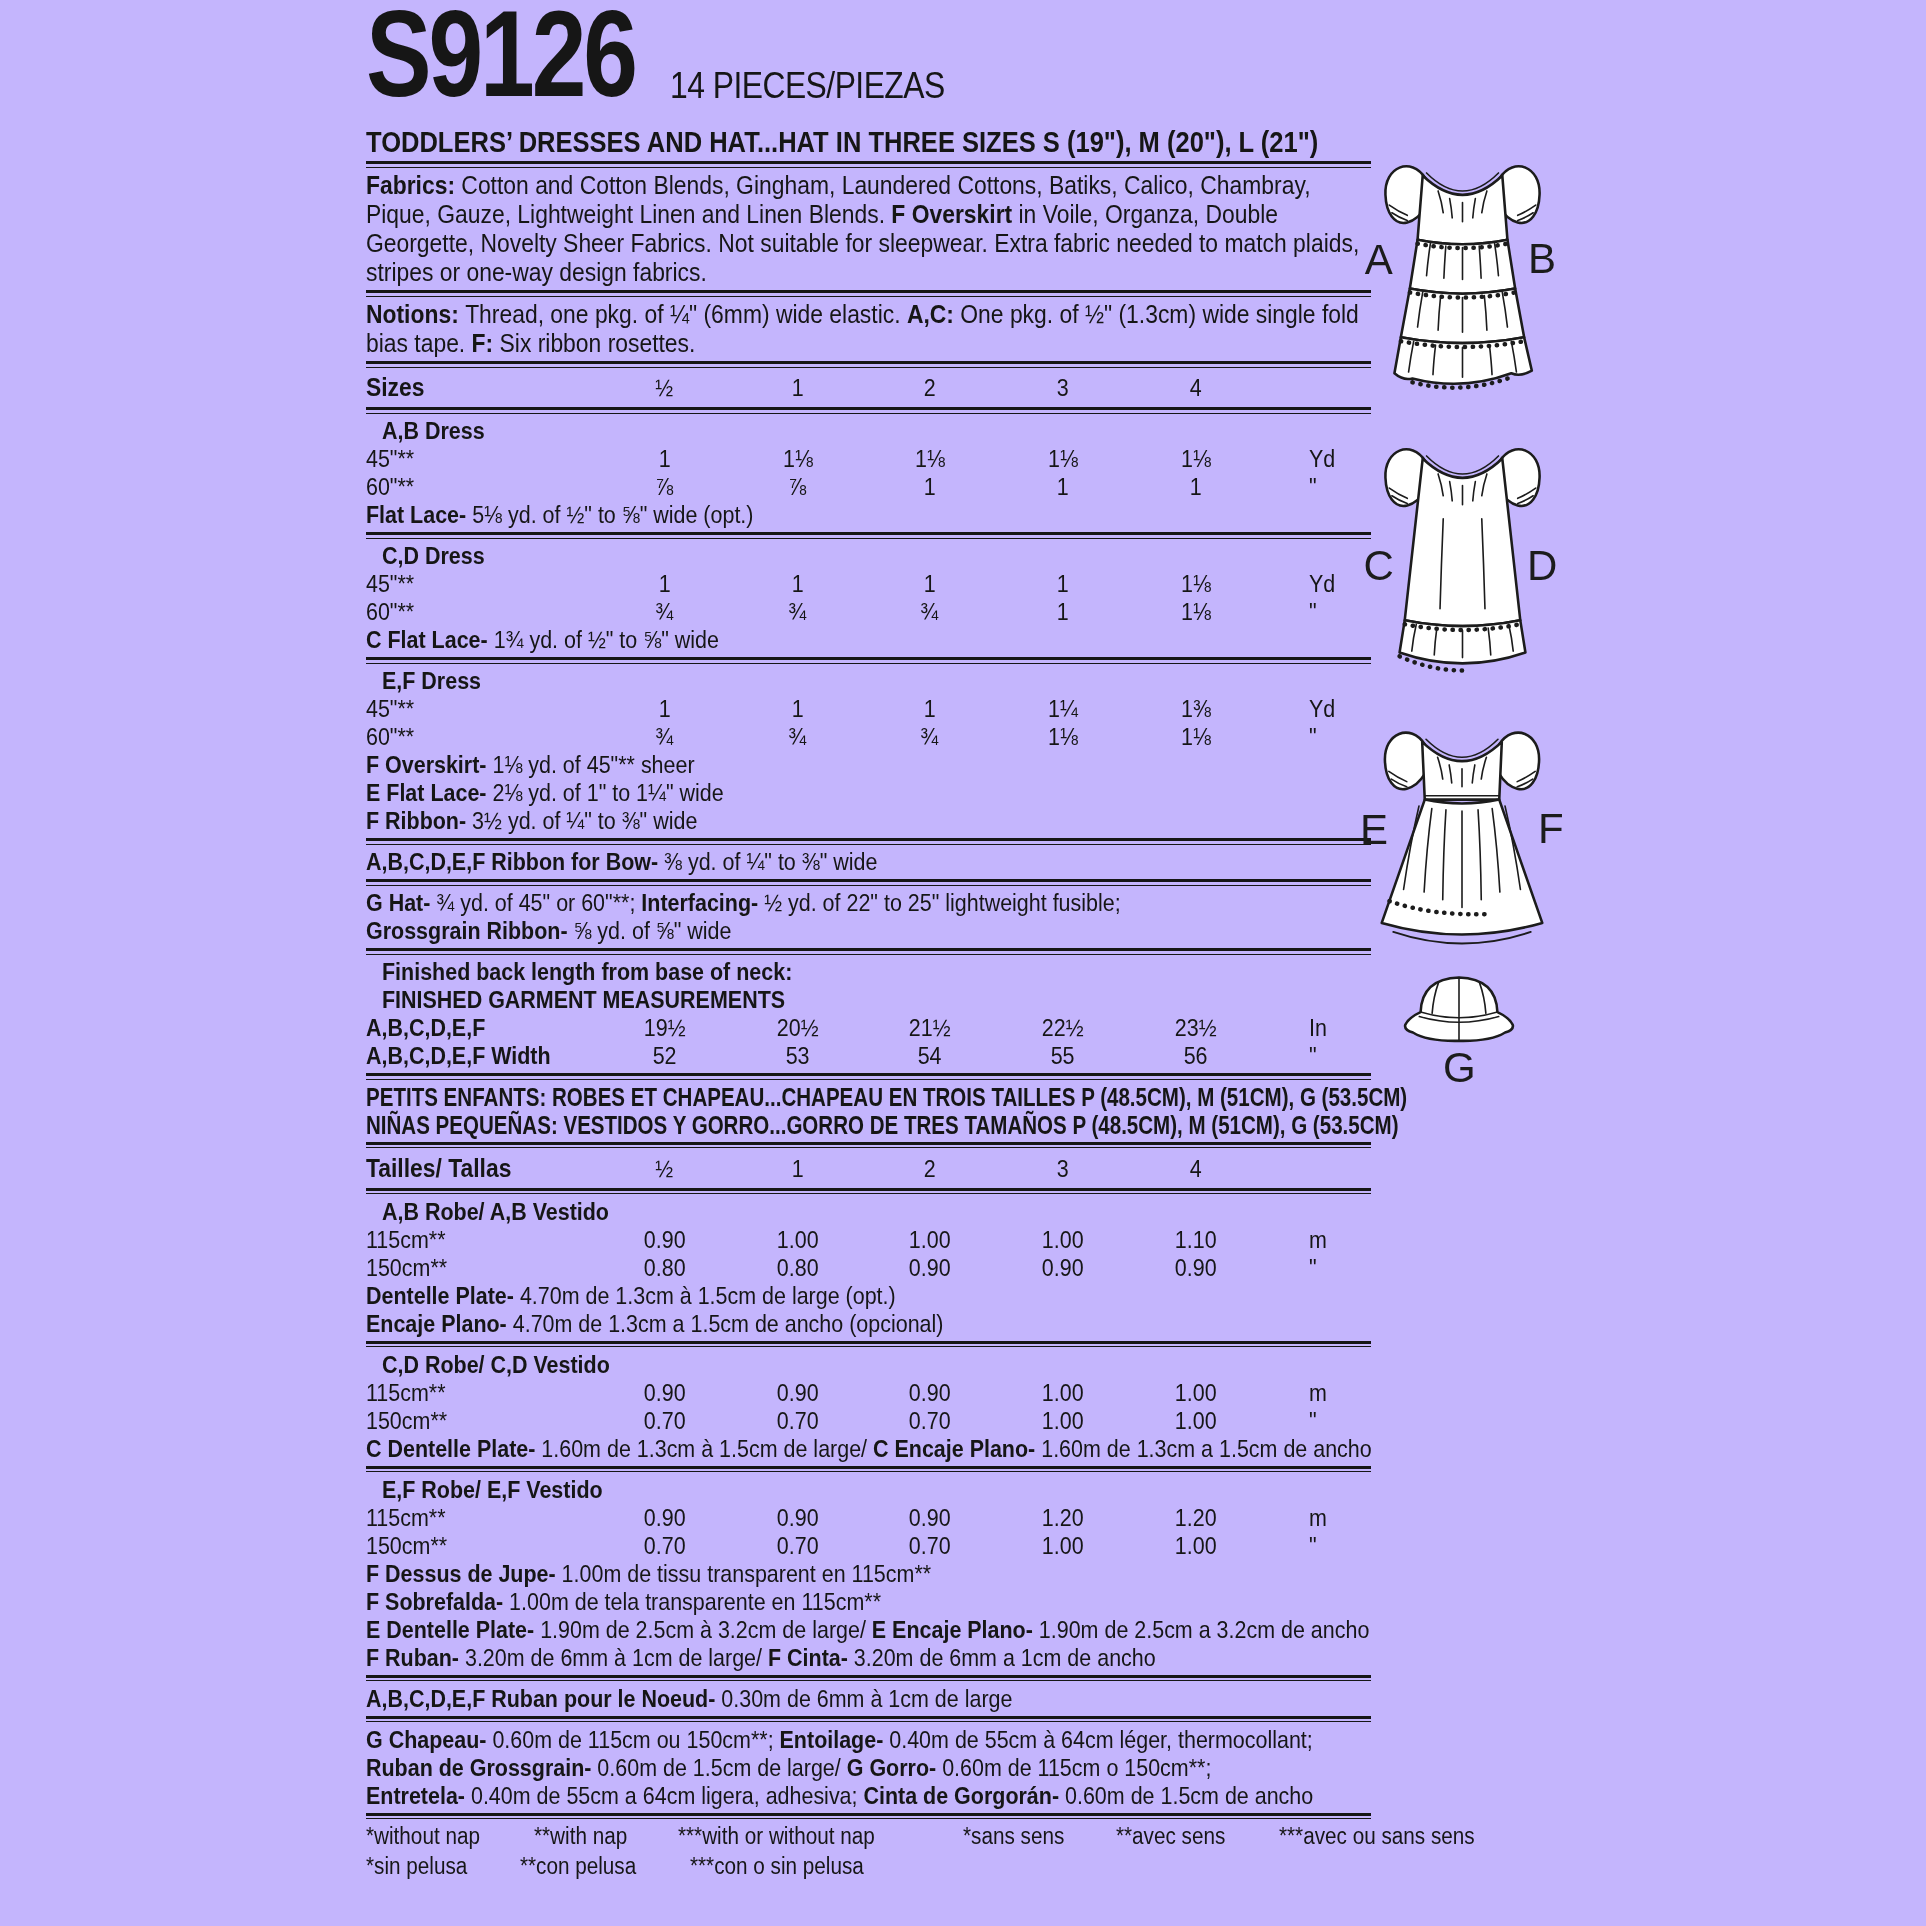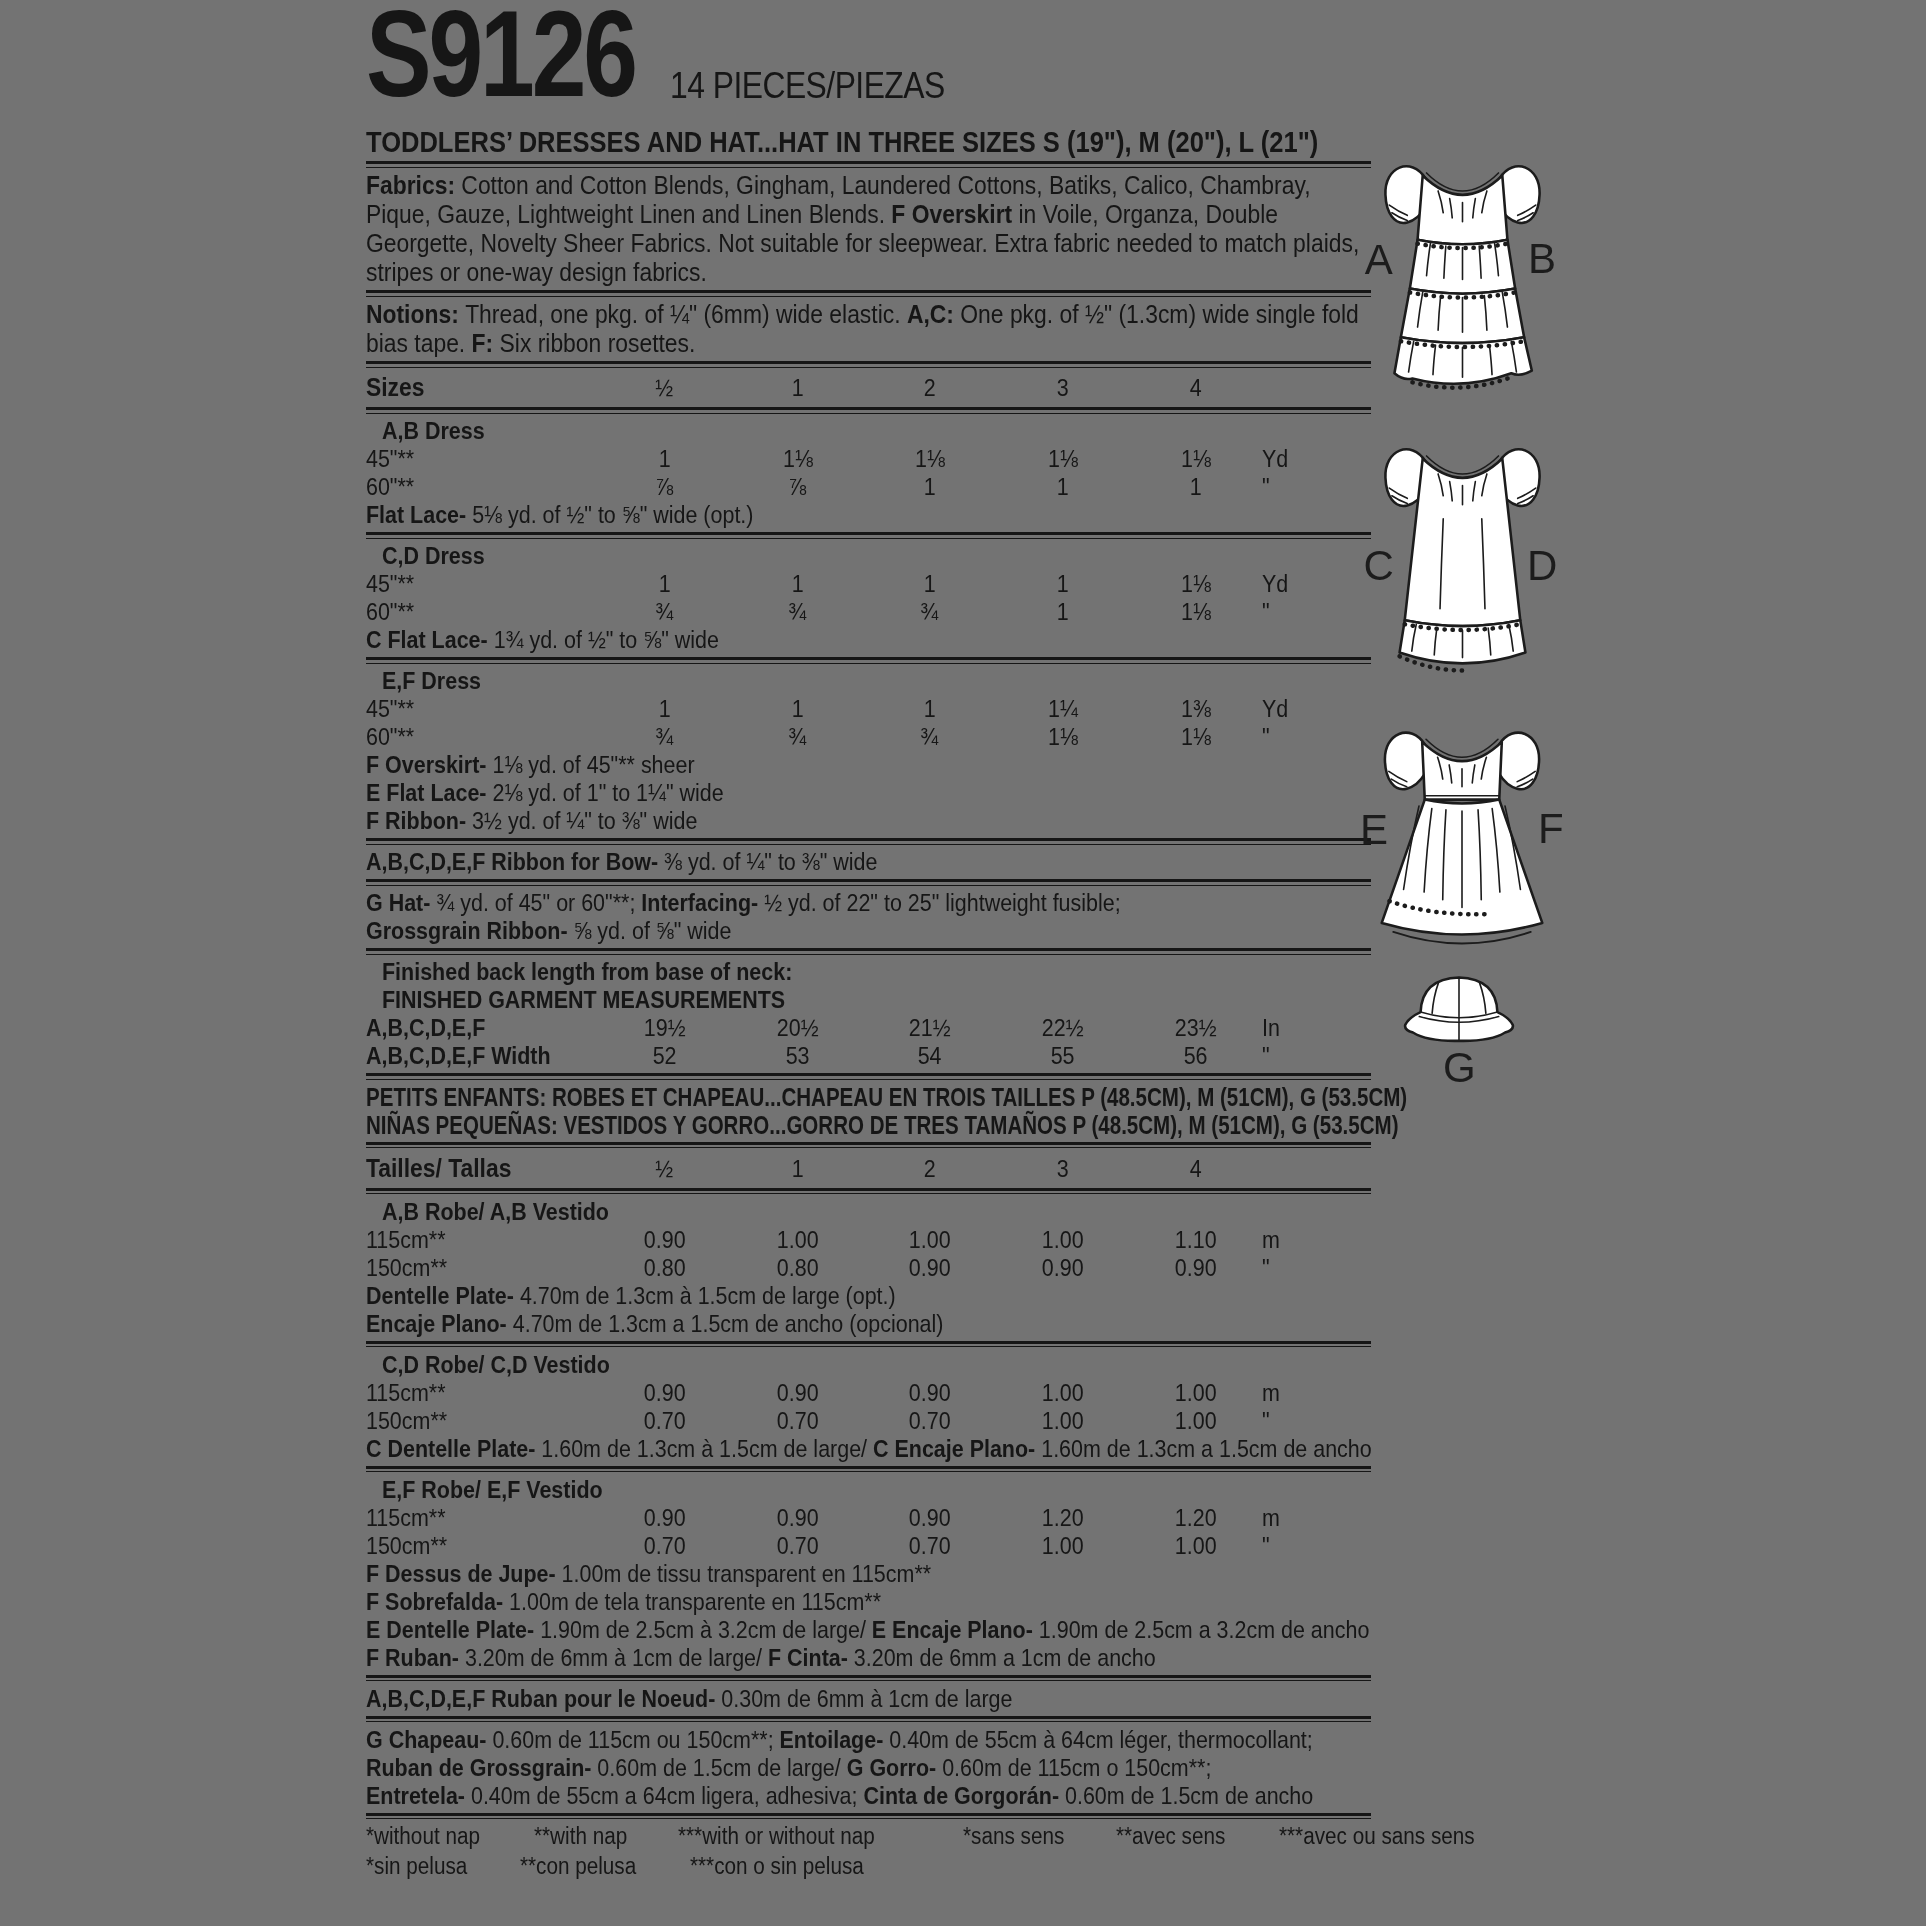--- a/index.html
+++ b/index.html
@@ -1,16 +1,16 @@
 <!DOCTYPE html>
 <html style="font-size:10.3px"><head>
 <meta charset="utf-8">
 <style>
   html,body{margin:0;padding:0;background:#ffffff;}
-  .page{position:relative;width:1926px;height:1926px;background:#737373;color:#161616;
+  .page{position:relative;width:1926px;height:1926px;background:#c4b5fd;color:#161616;
         font-family:"Liberation Sans", sans-serif;overflow:hidden;}
 
   
   .title-block{position:absolute;left:366px;top:10.3px;width:770px;height:96px;}
   .pattern-no{position:absolute;left:0;top:-18px;font-size:123px;font-weight:700;
               letter-spacing:-3.9px;display:inline-block;transform:scaleX(0.80);
               transform-origin:0 0;line-height:123px;}
   .pieces{position:absolute;left:304px;top:55px;font-size:37px;font-weight:400;
           letter-spacing:-0.6px;display:inline-block;transform:scaleX(0.86);transform-origin:0 0;
           white-space:nowrap;}
@@ -27,21 +27,21 @@
         font-size:26px;line-height:29px;}
   .row-header{height:33px;line-height:33px;}
   .row-header .lbl{font-weight:700;font-size:26px;}
   .row-section{font-weight:700;margin-left:16px;}
   .row-lang{font-weight:700;}
   .row-lang .cond{transform:scaleX(0.79);font-size:26px;}
   .lbl{display:inline-block;}
   .col{position:absolute;top:0;width:109px;text-align:center;}
   .col .cond{transform-origin:50% 50%;}
   .c0{left:244px;} .c1{left:377px;} .c2{left:509px;} .c3{left:642px;} .c4{left:775px;}
-  .unit{position:absolute;top:0;left:896px;width:62px;text-align:left;}
+  .unit{position:absolute;top:0;left:943px;width:62px;text-align:left;}
 
   
   .fn-line{display:flex;justify-content:space-between;height:29.5px;line-height:29.5px;font-size:23px;}
   .fn-group{display:flex;gap:8px;}
   .fn-group span{margin-right:33px;display:inline-block;transform:scaleX(0.9);transform-origin:0 50%;white-space:nowrap;}
   .fn-group.right span{margin-right:0;margin-left:33px;}
 
   
   .illos{position:absolute;left:0;top:0;width:1926px;height:1926px;pointer-events:none;}
   .illo{position:absolute;}

